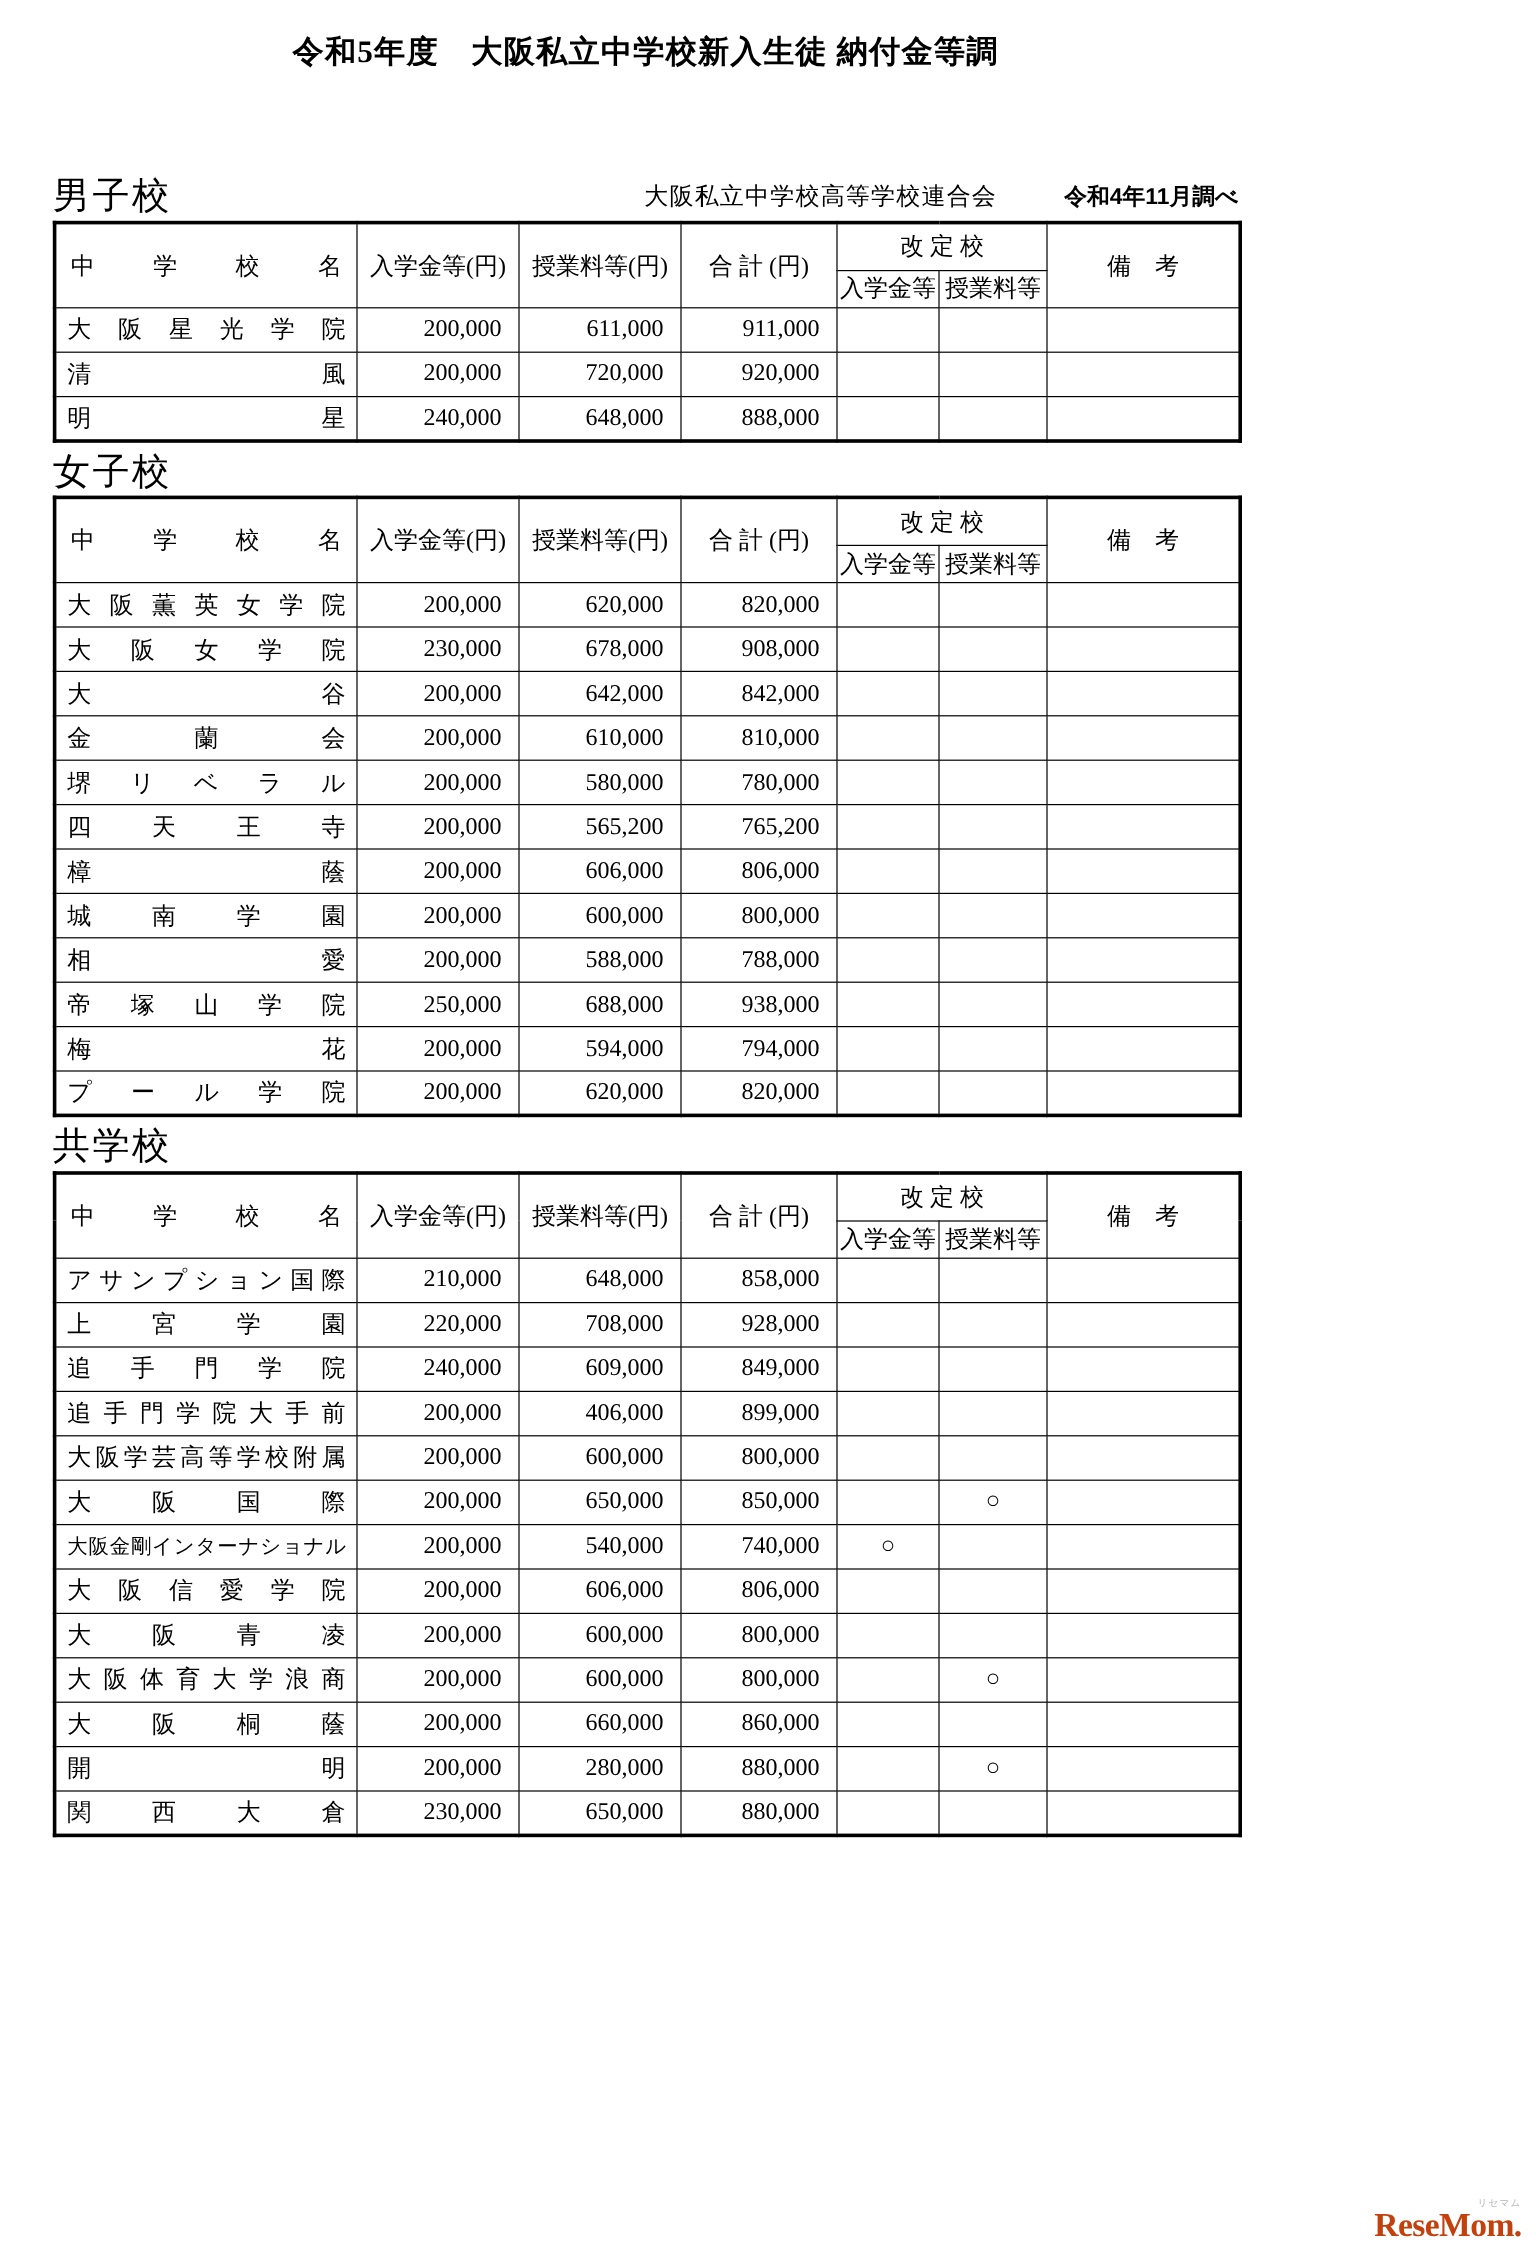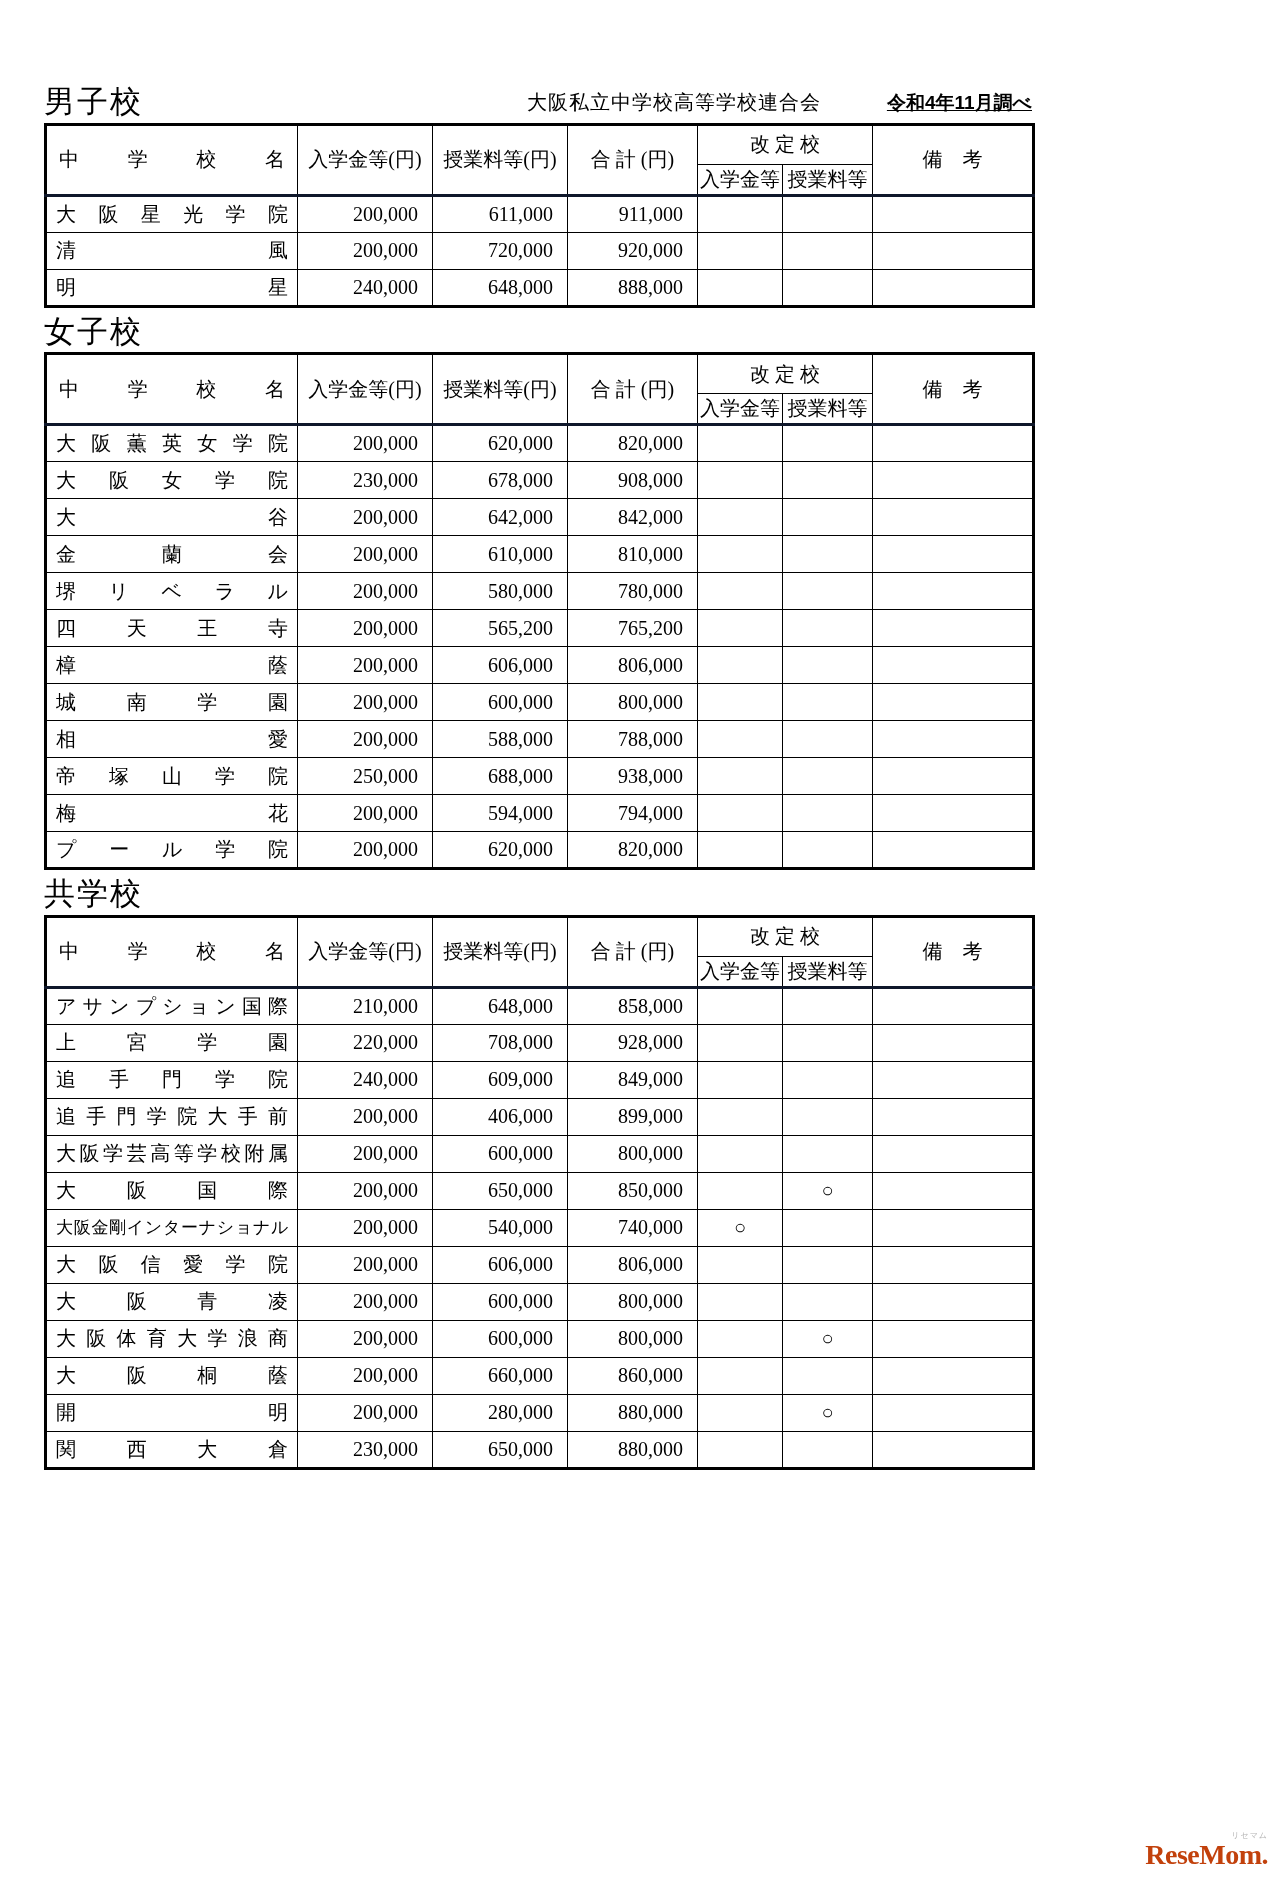--- a/index.html
+++ b/index.html
@@ -13,29 +13,29 @@
   .title {
     margin-top:26px; font-size:26px; font-weight:bold; text-align:center;
     letter-spacing:1px; white-space:nowrap;
   }
 
   .section-head { display:flex; align-items:flex-end;gap:26px; }
   .section-head.first { margin-top:84px; }
   .section-head.later { margin-top:6px; }
   .section-heading { font-size:31px; font-weight:normal; letter-spacing:2px; line-height:1.15; }
   .assoc { margin-left:auto; font-size:20px; padding-bottom:4px; letter-spacing:1px; }
-  .survey { margin-left:40px; font-size:19px; font-weight:bold; padding-bottom:4px;
-            font-family:"Liberation Sans","DejaVu Sans",sans-serif;text-decoration:underline; }
+  .survey { margin-left:30px; font-size:19px; font-weight:bold; padding-bottom:4px;
+            font-family:"Liberation Sans","DejaVu Sans",sans-serif; }
 
   table.fee-table {
     border-collapse:collapse; table-layout:fixed; width:988px;
     border:3px solid #000; margin-top:3px;
   }
   .fee-table th, .fee-table td { border:1px solid #000; overflow:hidden; }
-  .fee-table tbody tr:first-child td { border-top:3px solid #0f172a; }
+  .fee-table tbody tr:first-child td { border-top:1px solid #0f172a; }
   .fee-table th { font-weight:normal; font-size:20px; text-align:center; vertical-align:middle; }
   .h-name { text-align:justify; text-align-last:justify; padding:0 12px; }
   .h-rev  { height:40px; }
   .h-sub  { height:31px; font-size:17px; }
 
   .fee-table tbody td { height:37px; font-size:20px; vertical-align:middle; background:#fff; }
   .c-name { text-align:justify; text-align-last:justify; padding:0 9px; white-space:nowrap; }
   .c-name.small { font-size:17px; letter-spacing:-0.5px; }
   .c-num  { text-align:right; padding-right:14px; font-variant-numeric:tabular-nums; }
   .c-mark { text-align:center; font-size:19px; }
@@ -45,20 +45,21 @@
     position:absolute; right:12px; bottom:8px; text-align:right;
     font-family:Liberation Serif, serif; line-height:1;
   }
   .watermark .kana { display:block; font-size:8px; color:#b5b5b5; letter-spacing:1px; margin-bottom:1px; }
   .watermark .brand { font-size:28px; font-weight:bold; color:#c2410c; letter-spacing:-0.5px; }
 </style>
 </head>
 <body>
 
 <div class="page">
+  <h1 class="title">令和5年度　大阪私立中学校新入生徒 納付金等調</h1>
   <div id="sections">
       <div class="section">
         <div class="section-head first">
           <h2 class="section-heading">男子校</h2>
           <div class="assoc">大阪私立中学校高等学校連合会</div>
           <div class="survey">令和4年11月調べ</div>
         </div>
         <table class="fee-table">
           <colgroup>
             <col style="width:252px">

